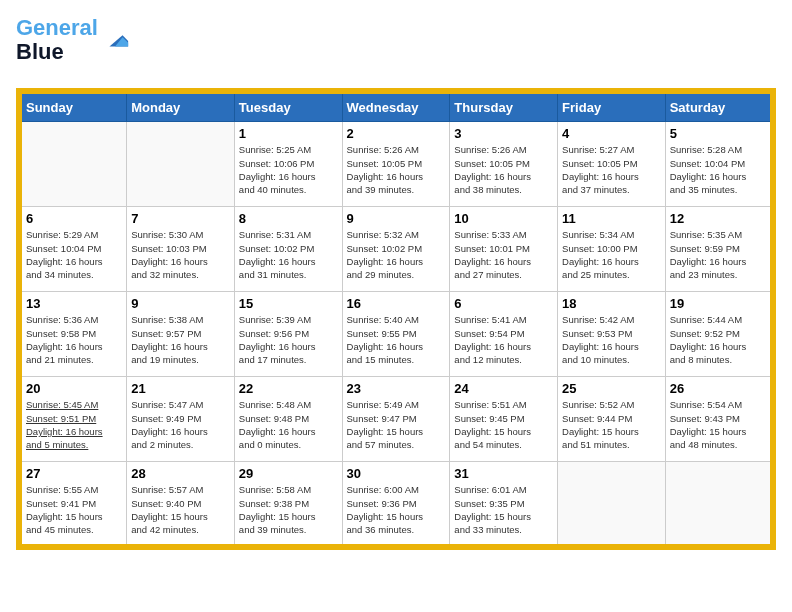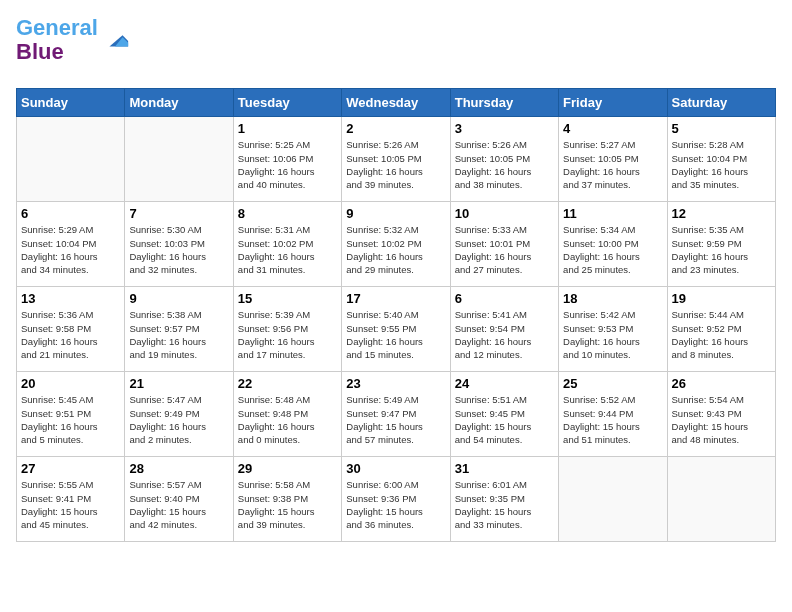--- a/index.html
+++ b/index.html
@@ -42,21 +42,21 @@
       color: #1a3d6e;
       font-weight: normal;
     }
     .location {
       font-size: 16px;
       color: #333;
     }
     .calendar {
       width: 100%;
       border-collapse: collapse;
-      border: 1px solid #eab308;
+      border: 6px solid #eab308;
     }
     .calendar th {
       background: #2a6ebb;
       color: #fff;
       font-size: 13px;
       font-weight: bold;
       padding: 6px 4px;
       text-align: left;
       border: 1px solid #1a5a9e;
     }
@@ -91,21 +91,21 @@
   </style>
 </head>
 <body>
 
 <div class="header">
   <div class="logo">
     <div>
       <div style="display:flex;align-items:center;">
         <div class="logo-text">
           <span>General</span><br>
-          <span style="color:#701a75;">Blue</span>
+          <span style="color:#0f172a;">Blue</span>
         </div>
         <svg class="logo-icon" viewBox="0 0 30 30" xmlns="http://www.w3.org/2000/svg">
           <polygon points="8,22 22,10 28,16 28,22" fill="#2a6ebb"></polygon>
           <polygon points="14,22 22,12 28,18 28,22" fill="#4da6e8"></polygon>
         </svg>
       </div>
     </div>
   </div>
 </div>
 
@@ -228,21 +228,21 @@
 and 19 minutes.</div>
         </td>
         <td>
           <span class="day-number">15</span>
           <div class="cell-info" style="white-space: pre-line;">Sunrise: 5:39 AM
 Sunset: 9:56 PM
 Daylight: 16 hours
 and 17 minutes.</div>
         </td>
         <td>
-          <span class="day-number">17</span>
+          <span class="day-number">16</span>
           <div class="cell-info" style="white-space: pre-line;">Sunrise: 5:40 AM
 Sunset: 9:55 PM
 Daylight: 16 hours
 and 15 minutes.</div>
         </td>
         <td>
           <span class="day-number">6</span>
           <div class="cell-info" style="white-space: pre-line;">Sunrise: 5:41 AM
 Sunset: 9:54 PM
 Daylight: 16 hours
@@ -259,21 +259,21 @@
           <span class="day-number">19</span>
           <div class="cell-info" style="white-space: pre-line;">Sunrise: 5:44 AM
 Sunset: 9:52 PM
 Daylight: 16 hours
 and 8 minutes.</div>
         </td>
       </tr>
       <tr class="week-row">
         <td>
           <span class="day-number">20</span>
-          <div class="cell-info" style="white-space: pre-line;">Sunrise: 5:45 AM
+          <div class="cell-info" style="white-space: pre-line; text-decoration: underline;">Sunrise: 5:45 AM
 Sunset: 9:51 PM
 Daylight: 16 hours
 and 5 minutes.</div>
         </td>
         <td>
           <span class="day-number">21</span>
           <div class="cell-info" style="white-space: pre-line;">Sunrise: 5:47 AM
 Sunset: 9:49 PM
 Daylight: 16 hours
 and 2 minutes.</div>

